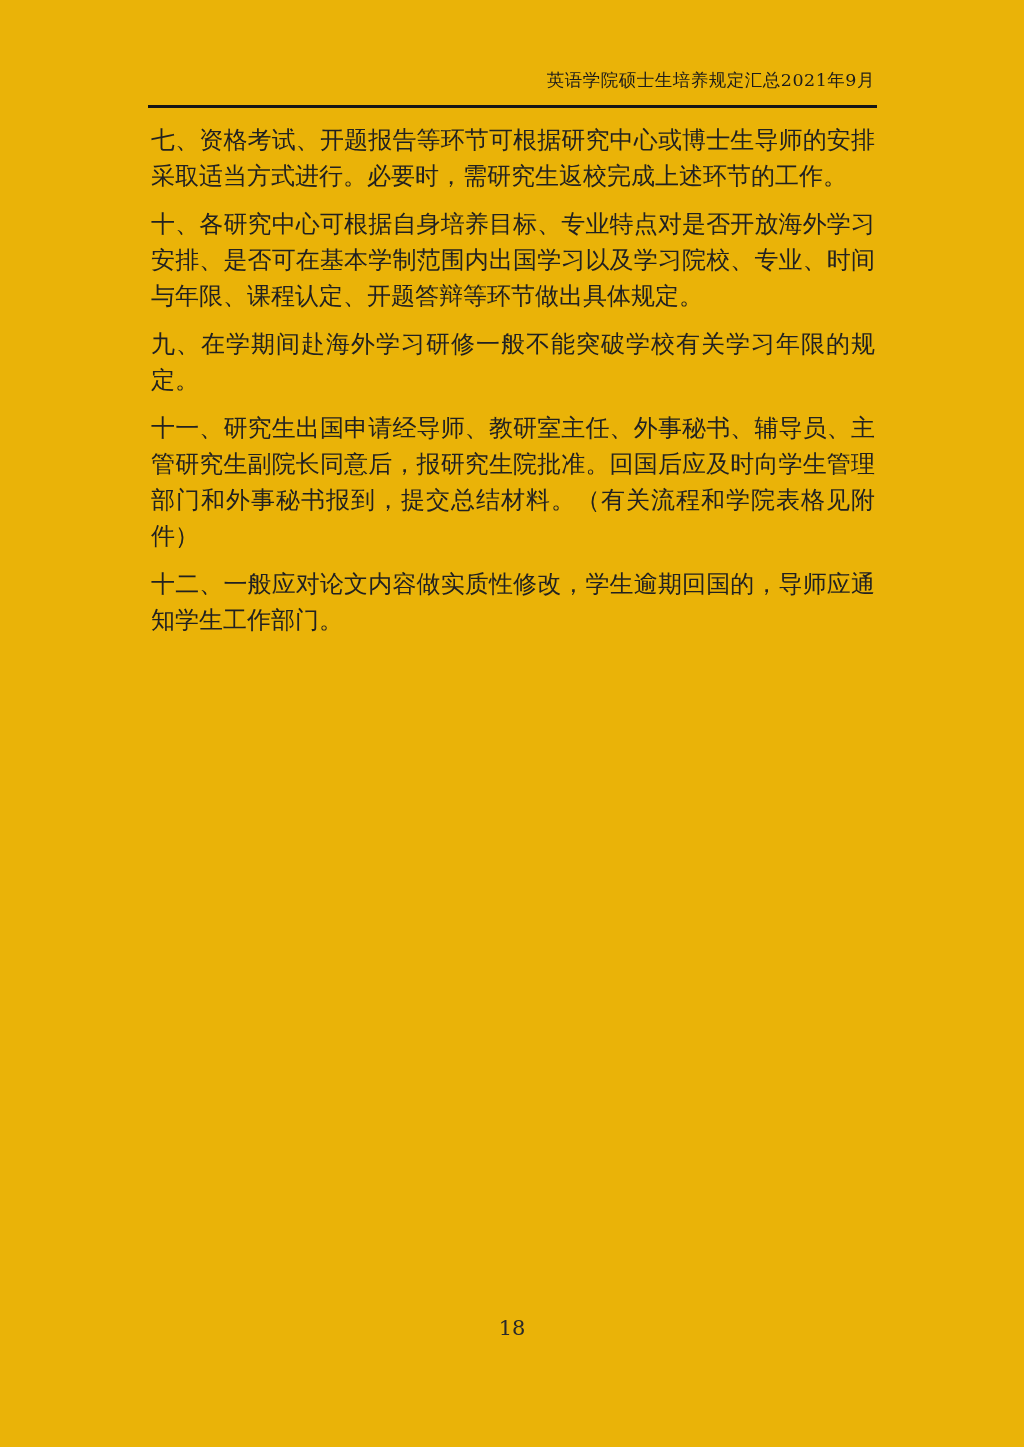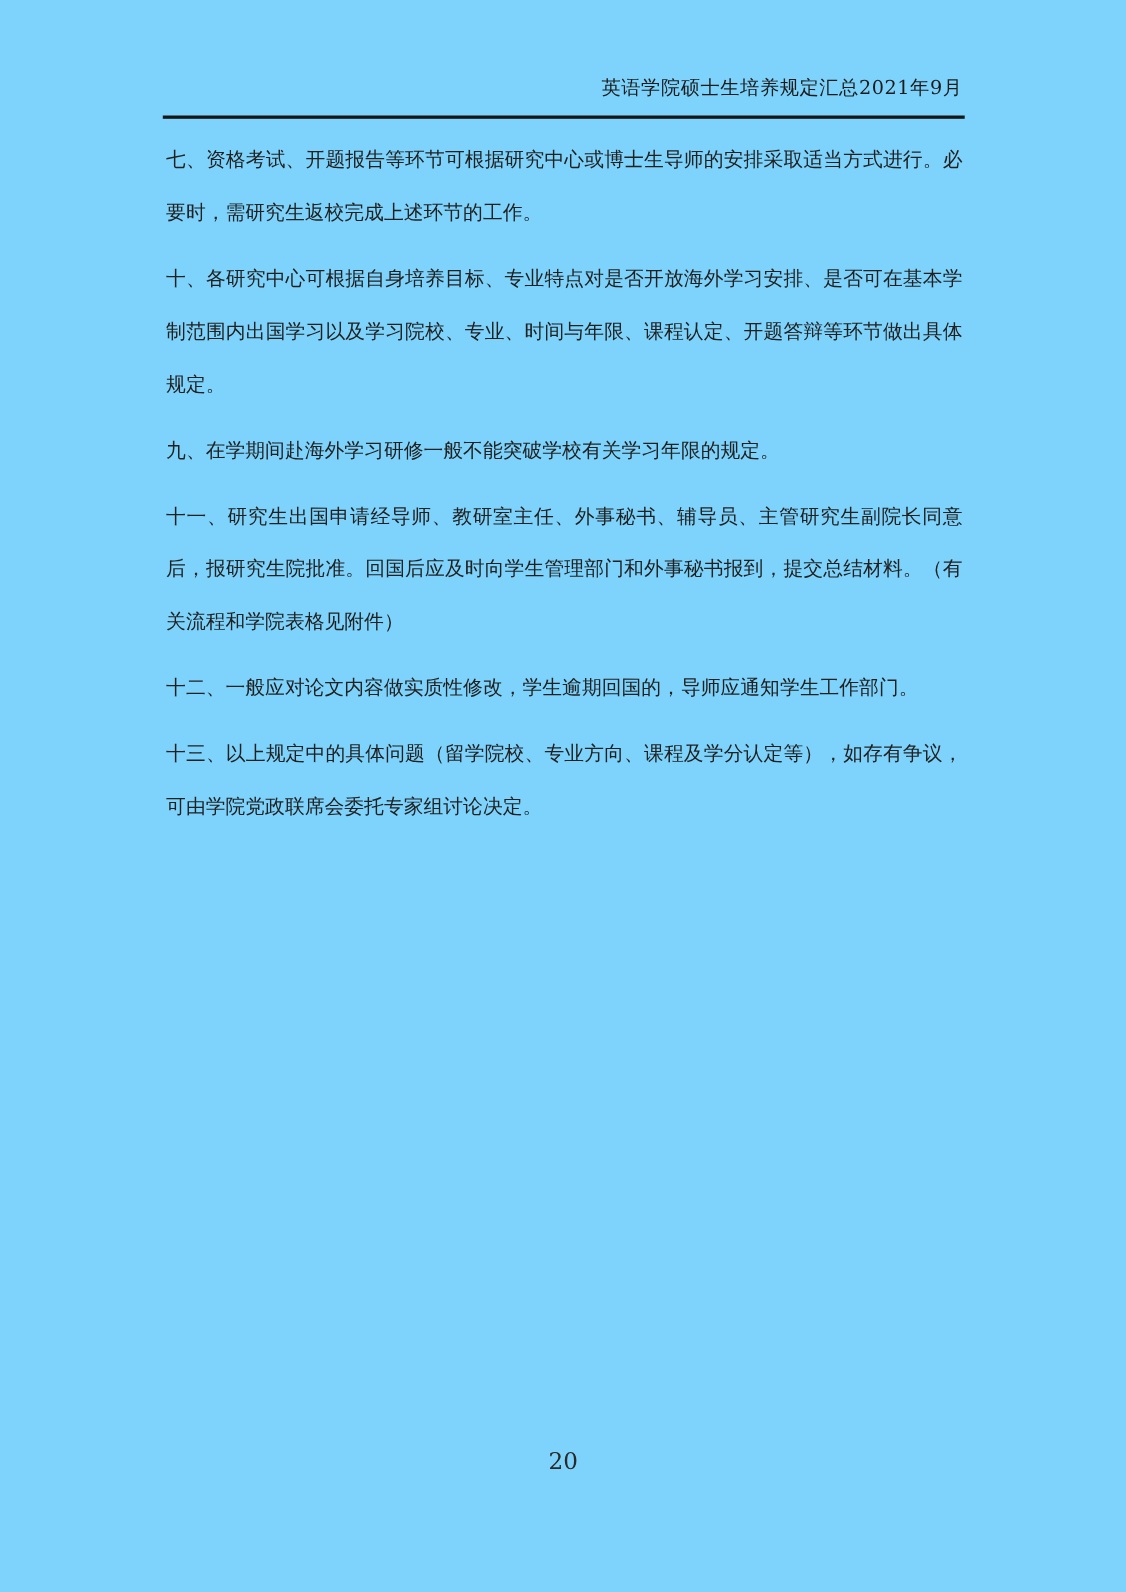--- a/index.html
+++ b/index.html
@@ -4,21 +4,21 @@
 <style>
   html, body {
     margin: 0;
     padding: 0;
     background: #ffffff;
   }
   .page {
     position: relative;
     width: 1024px;
     height: 1447px;
-    background: #7dd3fc;
+    background: #eab308;
     overflow: hidden;
     font-family: "DejaVu Serif", "Liberation Serif", serif;
     color: #1e1e1e;
   }
   .header-title {
     position: absolute;
     top: 69px;
     left: 152px;
     width: 723px;
     text-align: right;
@@ -37,22 +37,22 @@
     background: #161616;
   }
   .body-text {
     position: absolute;
     top: 122px;
     left: 151px;
     width: 724px;
   }
   .body-text p {
     margin: 0 0 12px 0;
-    font-size: 18px;
-    line-height: 48px;
+    font-size: 24px;
+    line-height: 36px;
     text-align: justify;
     text-justify: inter-ideograph;
     color: #212121;
   }
   .page-number {
     position: absolute;
     top: 1315px;
     left: 0;
     width: 100%;
     text-align: center;
@@ -69,18 +69,17 @@
   <div class="header-title">英语学院硕士生培养规定汇总2021年9月</div>
 
   <div class="header-rule"></div>
 
   <div class="body-text">
     <p>七、资格考试、开题报告等环节可根据研究中心或博士生导师的安排采取适当方式进行。必要时，需研究生返校完成上述环节的工作。</p>
     <p>十、各研究中心可根据自身培养目标、专业特点对是否开放海外学习安排、是否可在基本学制范围内出国学习以及学习院校、专业、时间与年限、课程认定、开题答辩等环节做出具体规定。</p>
     <p>九、在学期间赴海外学习研修一般不能突破学校有关学习年限的规定。</p>
     <p>十一、研究生出国申请经导师、教研室主任、外事秘书、辅导员、主管研究生副院长同意后，报研究生院批准。回国后应及时向学生管理部门和外事秘书报到，提交总结材料。（有关流程和学院表格见附件）</p>
     <p>十二、一般应对论文内容做实质性修改，学生逾期回国的，导师应通知学生工作部门。</p>
-    <p>十三、以上规定中的具体问题（留学院校、专业方向、课程及学分认定等），如存有争议，可由学院党政联席会委托专家组讨论决定。</p>
   </div>
 
-  <div class="page-number">20</div>
+  <div class="page-number">18</div>
 
 </div>
 
 </body></html>

